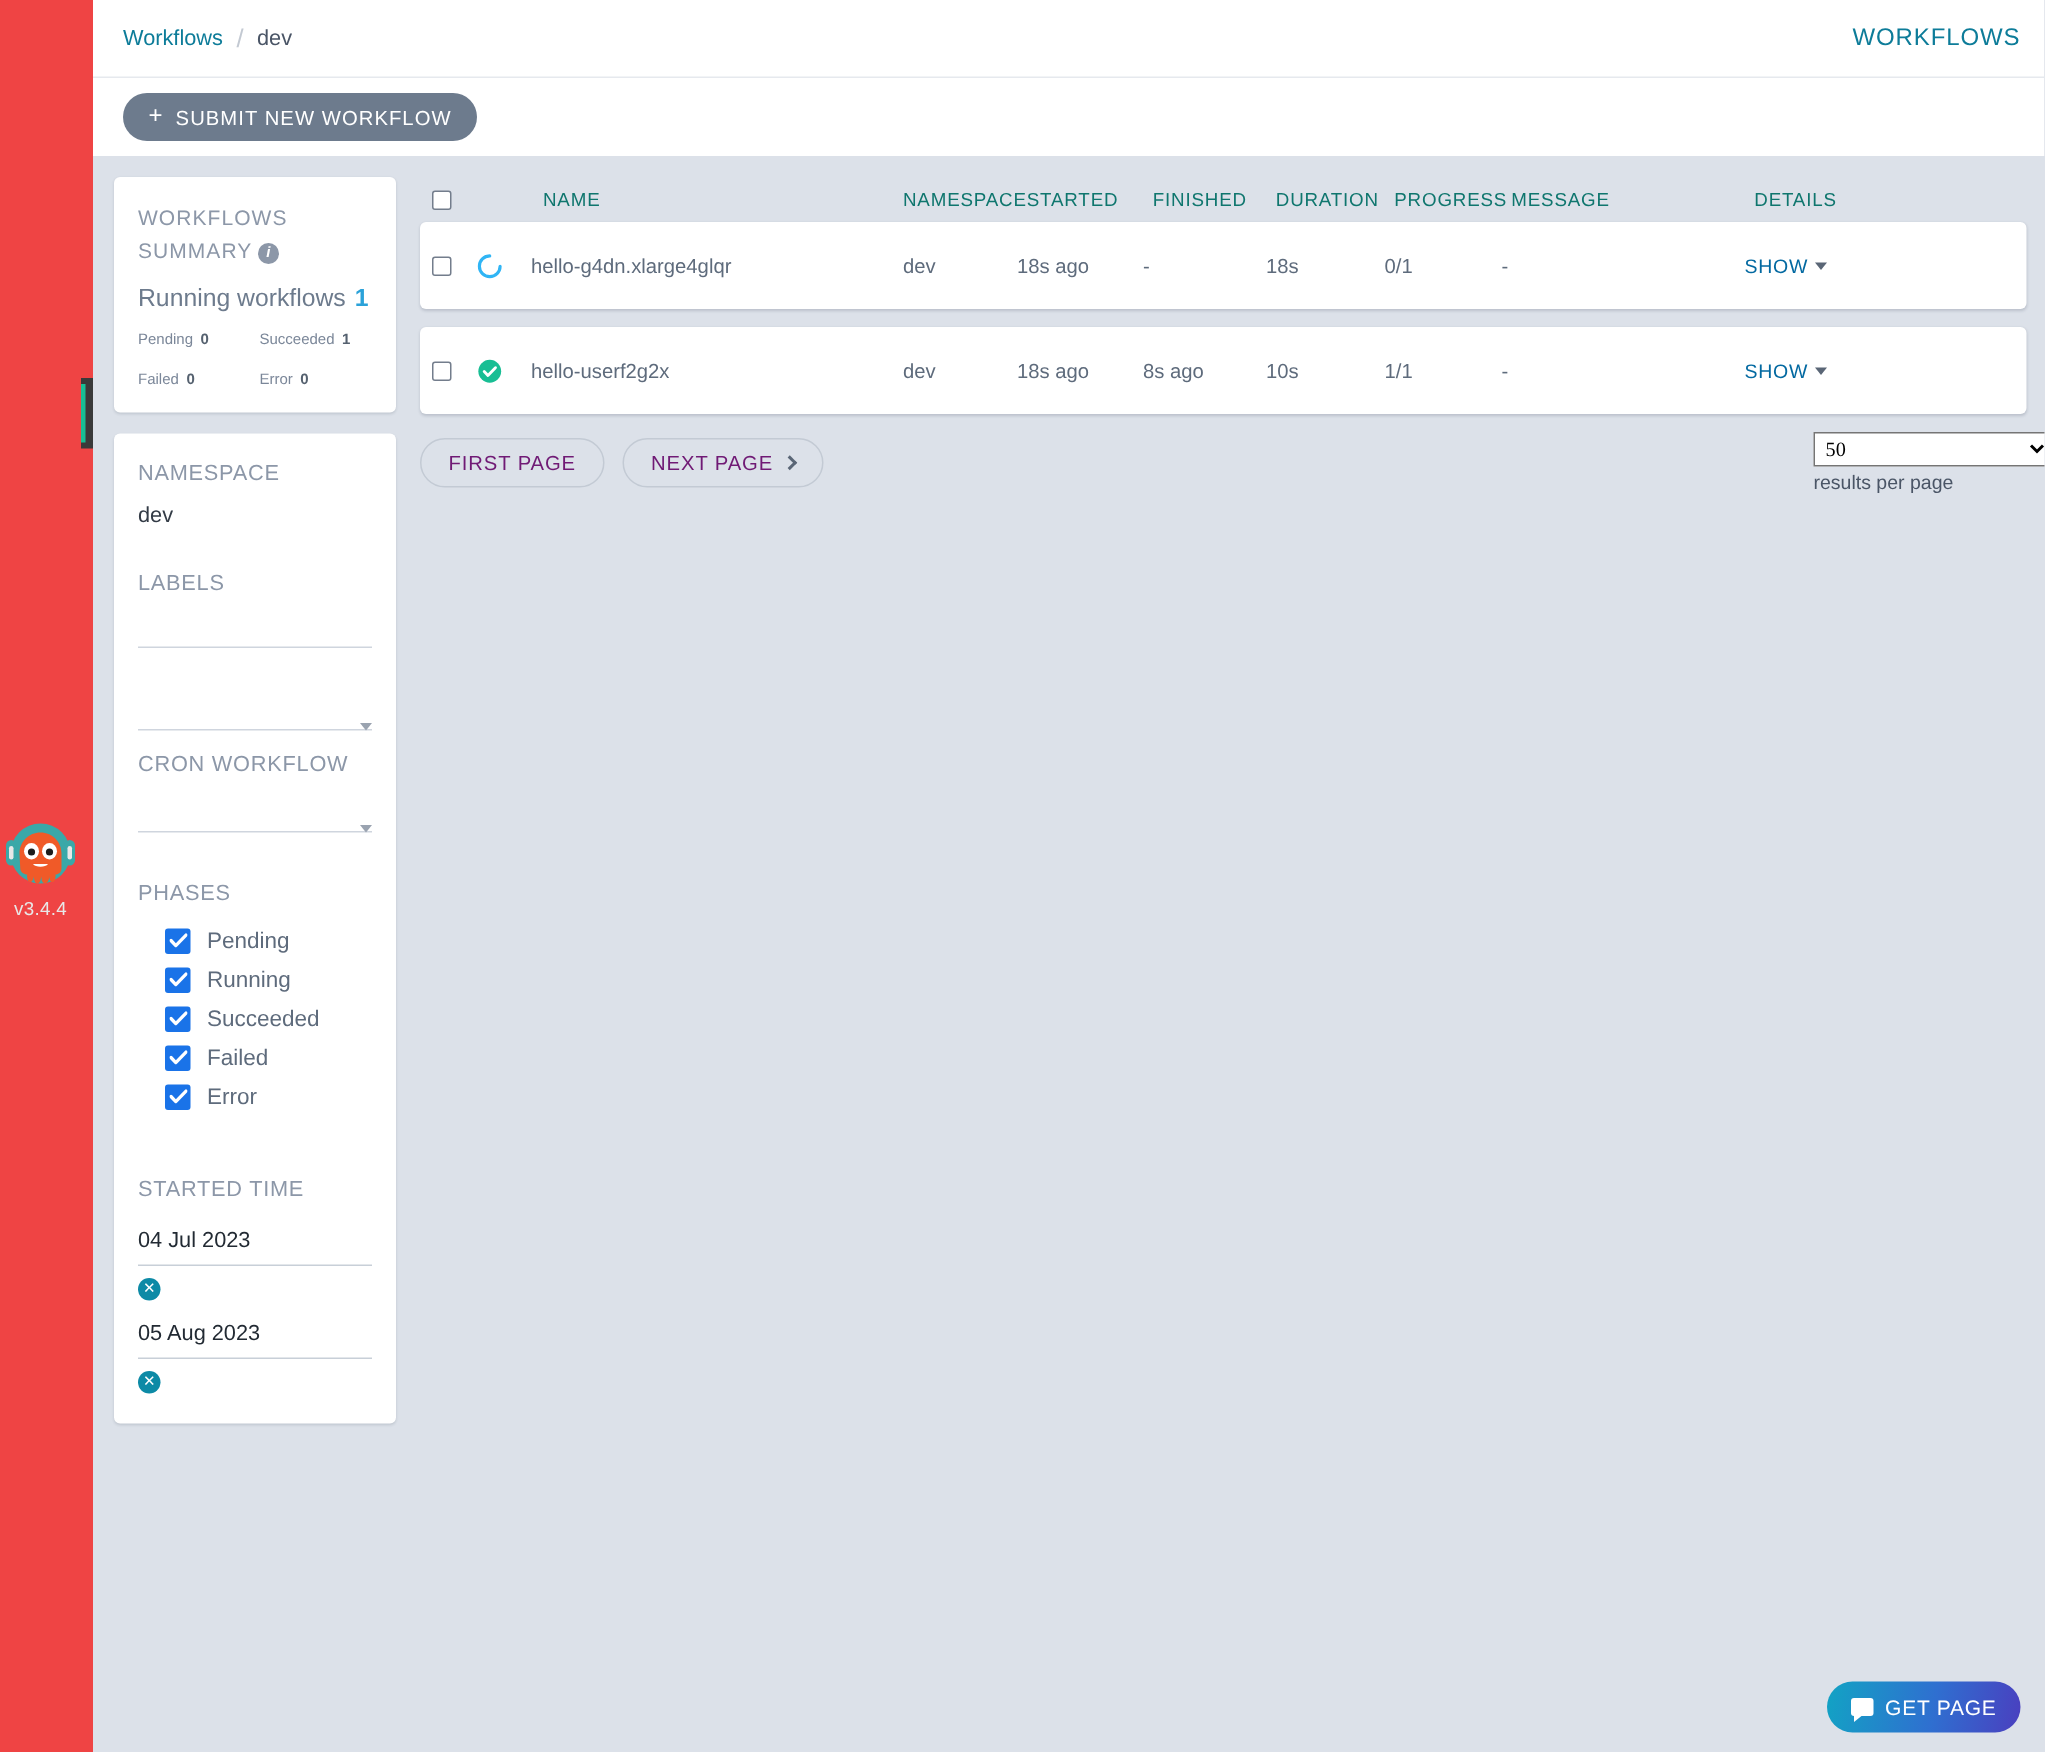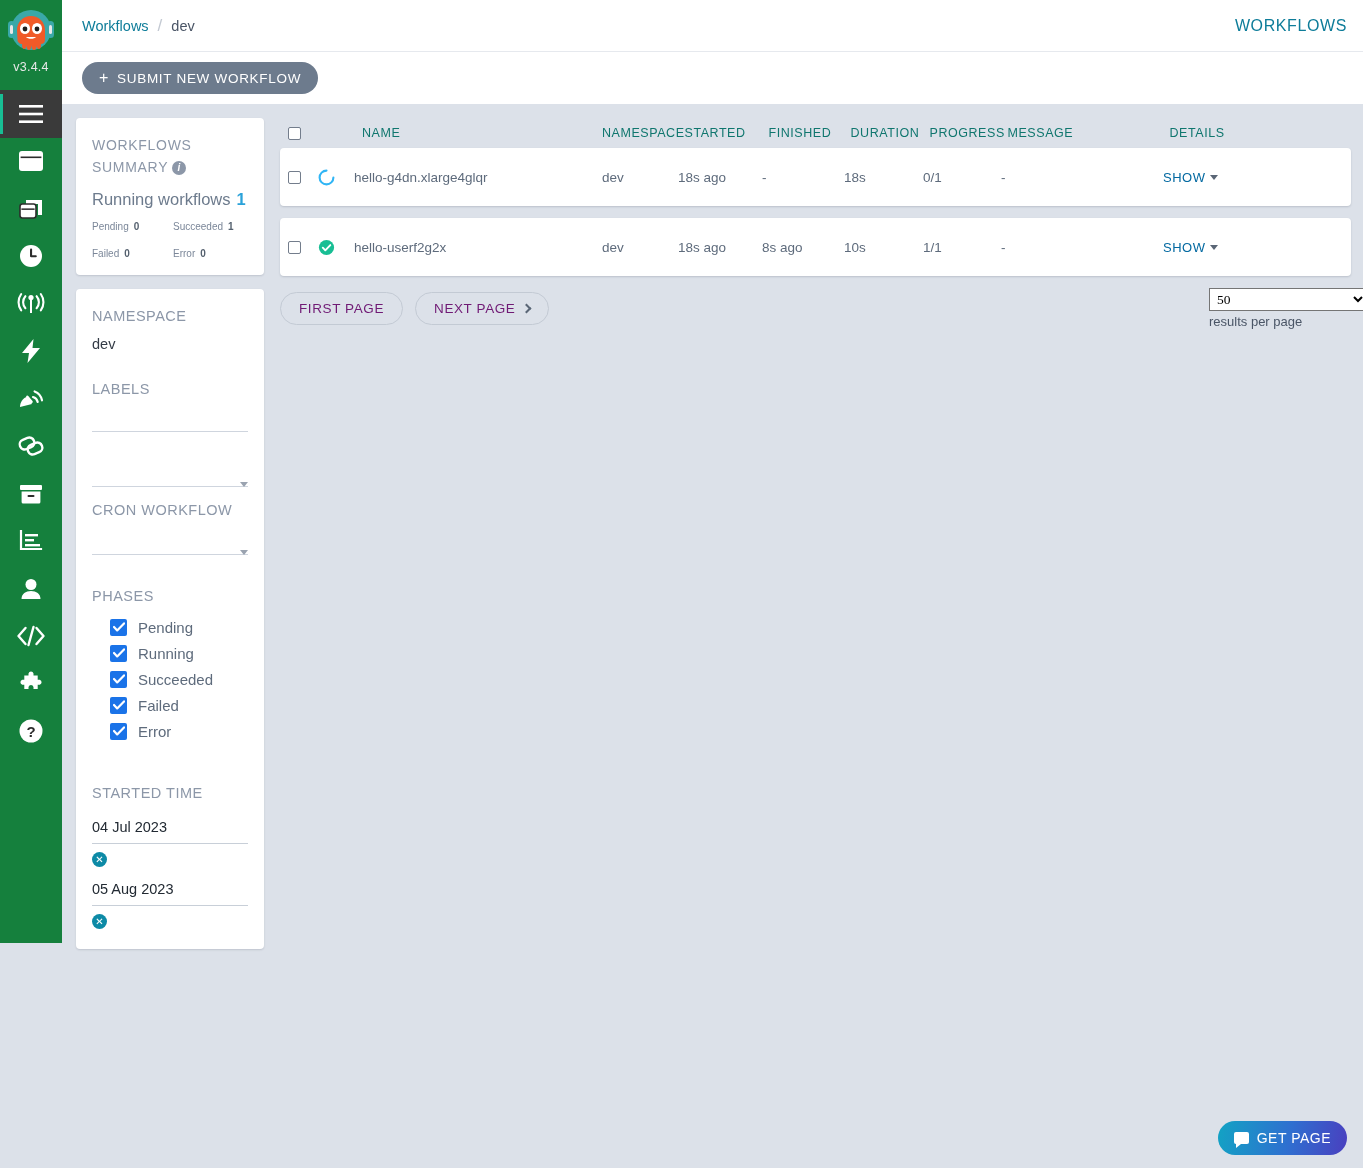--- a/index.html
+++ b/index.html
@@ -6,24 +6,24 @@
   html, body {
     width: 1363px; height: 1168px;
     font-family: "Liberation Sans", sans-serif;
     background: #dce1e9;
     overflow: hidden;
   }
   .app { position: relative; width: 1363px; height: 1168px; display: flex; }
 
   
   .nav {
-    width: 62px; height: 943px;
-    background: #15803d;
+    width: 62px; height: 1168px;
+    background: #ef4444;
     flex: 0 0 62px;
-    display: flex; flex-direction: column; align-items: center;
+    display: flex; flex-direction: row; align-items: center;
     position: relative;
   }
   .logo-block {
     width: 62px; height: 90px;
     display: flex; flex-direction: column; align-items: center; justify-content: flex-start;
     padding-top: 4px;
   }
   .logo-mark { width: 54px; height: 58px; }
   .version {
     color: #e8e8e8; font-size: 12.5px; line-height: 14px; margin-top: -2px;

